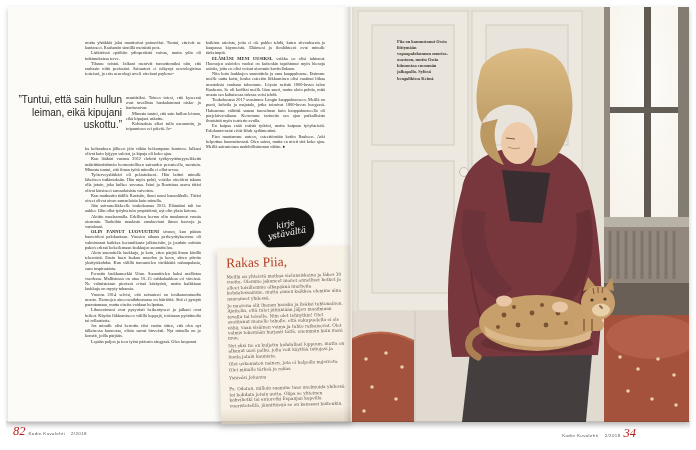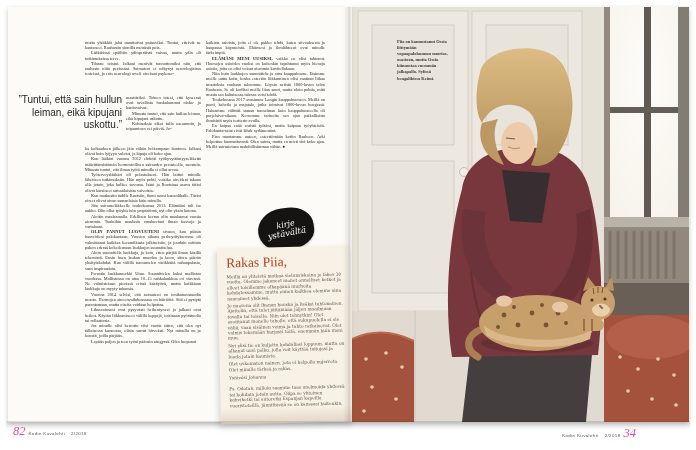--- a/index.html
+++ b/index.html
@@ -46,21 +46,21 @@
          color:#b14127;margin:0 0 4px 0;font-weight:400;}
   .letter-body p{margin:0 0 2px 0;font-size:4.35px;line-height:5.4px;color:#5b5349;
          font-family:"DejaVu Serif",serif;text-align:left;}
   .signature{font-style:italic;font-size:5px;margin:3px 0 6px 0 !important;color:#514a40;}
   .ps{margin-top:5px !important;}
 
   
   .footer{position:absolute;color:#3c3a37;}
   .footer-left{left:13px;top:421px;}
   .footer-right{left:500px;top:423px;width:136px;text-align:right;}
-  .folio{font-family:"Liberation Serif",serif;font-style:italic;font-size:12.5px;color:#ec4899;}
+  .folio{font-family:"Liberation Serif",serif;font-style:italic;font-size:12.5px;color:#b91c1c;}
   .mag{font-family:"Liberation Sans",sans-serif;font-size:4.4px;letter-spacing:.4px;color:#56524d;margin:0 3px;}
 
   
   .photo{position:absolute;left:352px;top:7px;width:337px;height:415px;overflow:hidden;background:#ddd8d0;}
   .photo-caption{position:absolute;left:45px;top:32px;width:53px;
          font-family:"Liberation Serif",serif;font-weight:bold;font-size:4.45px;
          line-height:6.1px;color:#403932;text-align:left;}
 </style>
 </head>
 <body>

